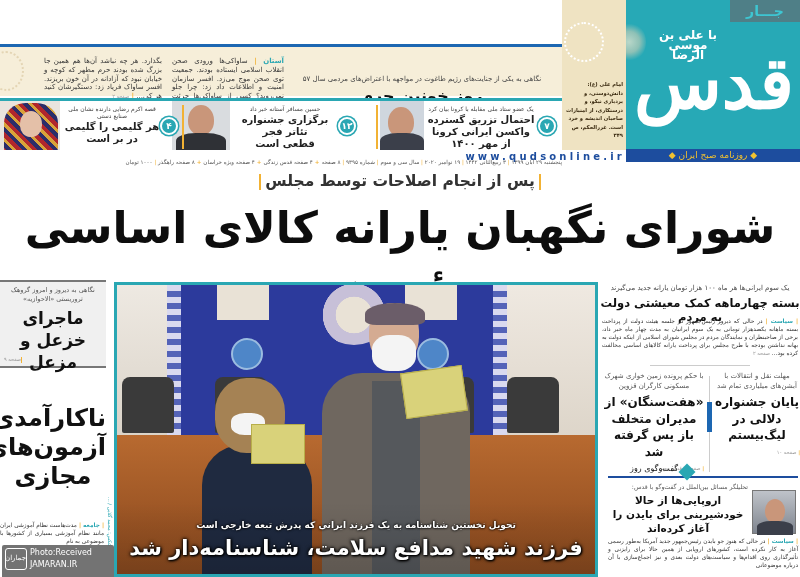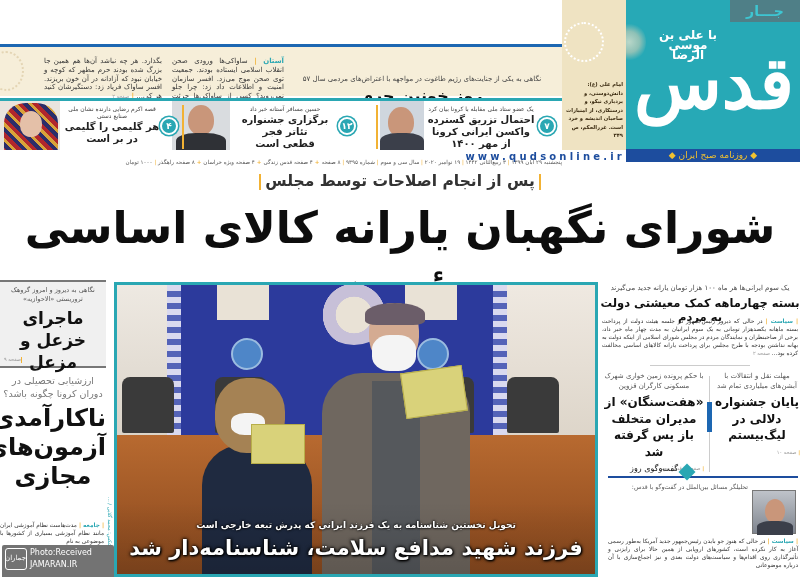--- a/index.html
+++ b/index.html
@@ -224,21 +224,20 @@
   <span class="bar"></span><span>پس از انجام اصلاحات توسط مجلس</span><span class="bar"></span>
 </div>
 <div id="headline" class="abs">شورای نگهبان یارانه کالای اساسی را تأیید کرد</div>
 
 <div id="left-col" class="abs">
   <div id="left-box1">
     <div class="kicker">نگاهی به دیروز و امروز گروهک تروریستی «الاحوازیه»</div>
     <div class="title">ماجرای خزعل و مزعل</div>
     <div class="ref">صفحه ۹</div>
   </div>
-  <div id="left-kicker2">ارزشیابی تحصیلی در دوران کرونا چگونه باشد؟</div>
   <div id="left-title2">ناکارآمدی آزمون‌های مجازی</div>
   <div id="left-body2">
     <span class="pipe-y">| </span><span class="cat">جامعه</span><span class="pipe-y"> | </span><span>مدت‌هاست نظام آموزشی ایران مانند نظام آموزشی بسیاری از کشورها با موضوعی به نام</span>
   </div>
   <div id="left-vert-caption">عکس: محمد گلابی / ...</div>
 </div>
 
 <div id="photo" class="abs">
   <div class="wall-left"></div>
   <div class="wall-right"></div>
@@ -296,20 +295,21 @@
   <div id="r-interview">
     <div class="sec-head">
       <span class="sec-icon"></span>
       <span class="sec-label">گفت‌وگوی روز</span>
     </div>
     <div class="photo">
       <div class="face"></div>
       <div class="suit"></div>
     </div>
     <div class="kicker">تحلیلگر مسائل بین‌الملل در گفت‌وگو با قدس:</div>
+    <div class="title">اروپایی‌ها از حالا خودشیرینی برای بایدن را آغاز کرده‌اند</div>
     <div class="body">
       <span class="pipe-y">| </span><span class="cat-tag">سیاست</span><span class="pipe-y"> | </span><span>در حالی که هنوز جو بایدن رئیس‌جمهور جدید آمریکا به‌طور رسمی آغاز به کار نکرده است، کشورهای اروپایی از همین حالا برای رایزنی و تأثیرگذاری روی اقدام‌ها و سیاست‌های دولت بعدی و نیز اجماع‌سازی با آن درباره موضوعاتی</span>
     </div>
   </div>
 </div>
 
 <div id="watermark" class="abs">
   <div class="logo">جماران</div>
   <div class="t1">Photo:Received</div>
   <div class="t2">JAMARAN.IR</div>

